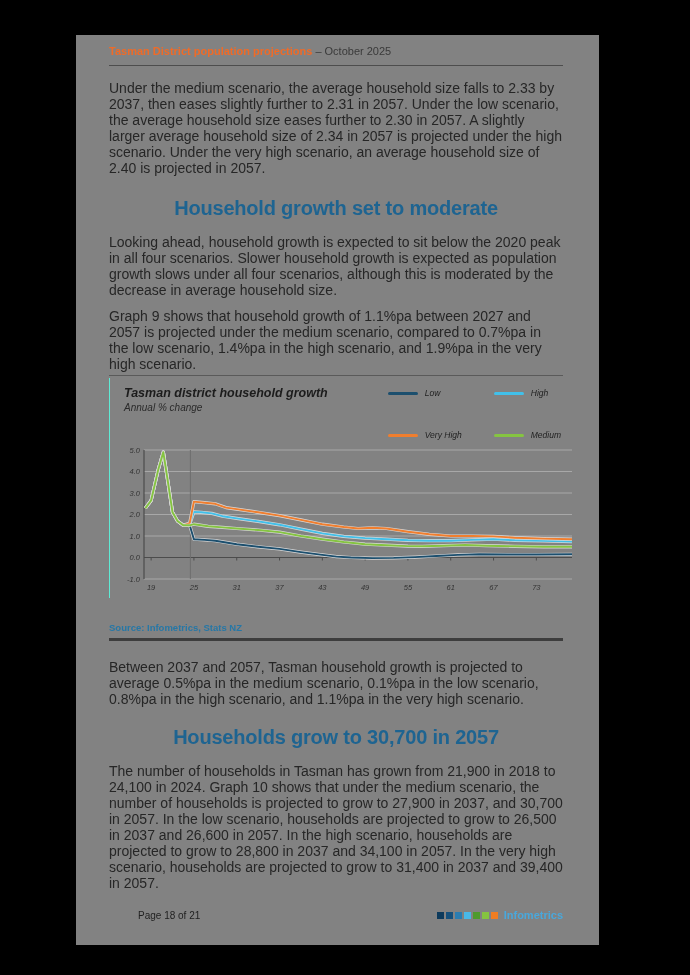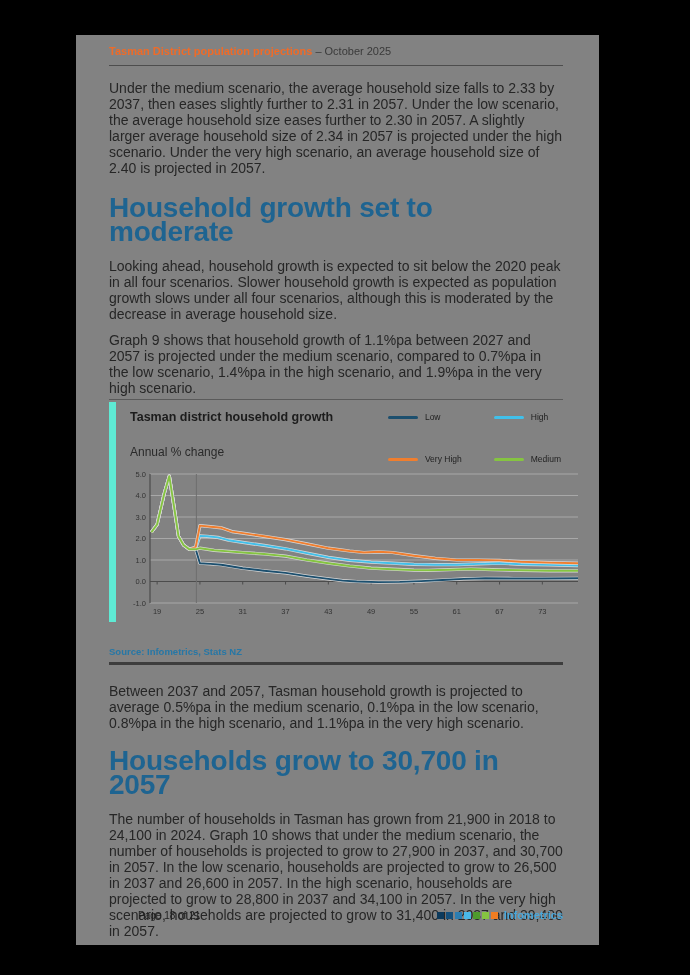--- a/index.html
+++ b/index.html
@@ -13,30 +13,30 @@
   }
   .content{padding:10px 36px 0 33px;}
   
   .doc-header{font-size:11px;font-weight:bold;}
   .brand{color:#ef6b28;}
   .hdr-date{color:#3a3a3a;font-weight:normal;}
   .hdr-rule{height:1px;background:#4d4d4d;margin-top:8px;}
   
   p.body{font-size:14px;line-height:16px;margin:14px 0 0 0;color:#262626;}
   h1.sect{
-    font-size:28px;line-height:24px;font-weight:bold;color:#1e6491;
-    margin:20px 0 4px 0;letter-spacing:-0.2px;
+    font-size:20px;line-height:24px;font-weight:bold;color:#1e6491;
+    margin:20px 0 4px 0;letter-spacing:-0.2px;text-align:center;
   }
   
   .graph-label{font-size:11px;font-weight:bold;color:#2677a6;margin-top:16px;}
   .graph-rule{height:1px;background:#5a5a5a;margin-top:3px;}
-  .chart-wrap{border-left:7px solid #5eead4;margin-top:2px;padding:8px 0 2px 14px;}
+  .chart-wrap{border-left:1px solid #5eead4;margin-top:2px;padding:8px 0 2px 14px;font-style:italic;}
   .chart-head{display:flex;justify-content:space-between;align-items:flex-start;}
   .chart-titles .t1{font-size:12.5px;font-weight:bold;color:#1c1c1c;line-height:15px;}
-  .chart-titles .t2{font-size:12px;color:#2a2a2a;line-height:14px;margin-top:20px;}
+  .chart-titles .t2{font-size:10px;color:#2a2a2a;line-height:14px;}
   .legend{
     display:grid;grid-template-columns:auto auto;column-gap:26px;row-gap:6px;
     margin-top:2px;margin-right:2px;gap:32px;
   }
   .legend-item{display:flex;align-items:center;gap:7px;}
   .legend-swatch{width:30px;height:3px;border-radius:2px;flex:0 0 auto;}
   .legend-text{font-size:8.5px;color:#1f1f1f;white-space:nowrap;}
   #chart-svg{display:block;margin-top:4px;}
   
   .source-line{font-size:9.5px;font-weight:bold;color:#2677a6;margin-top:24px;}

